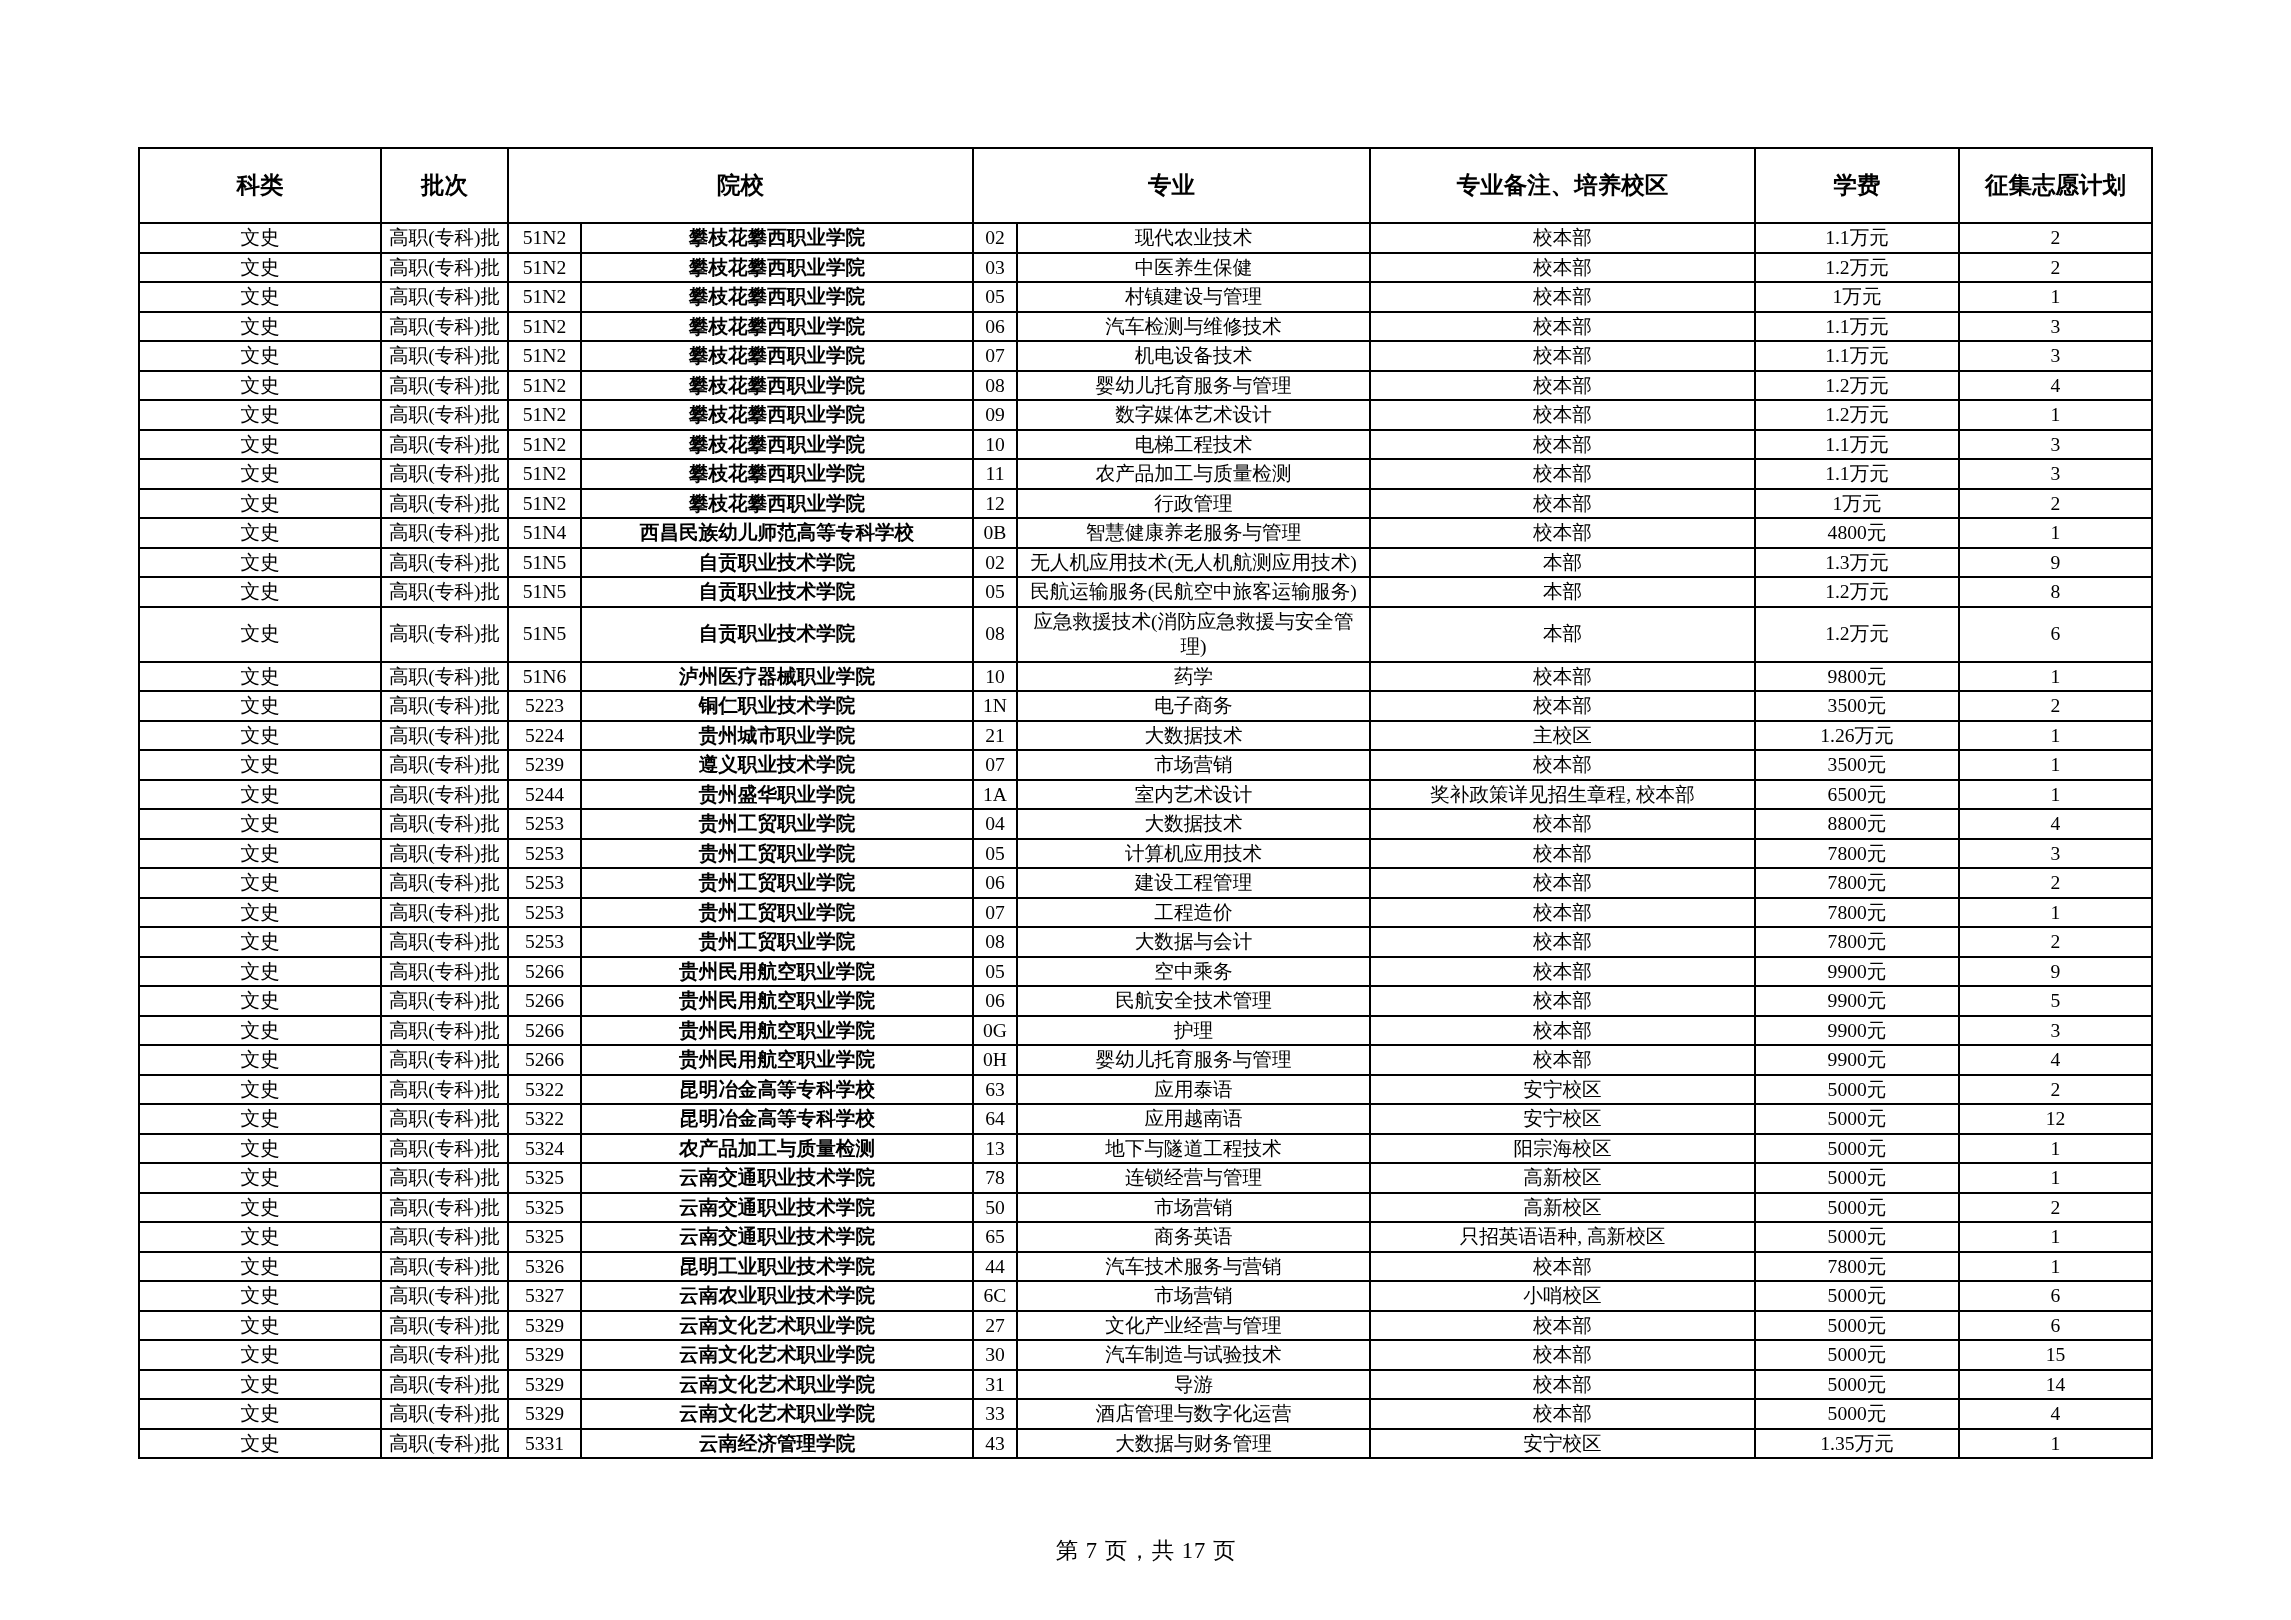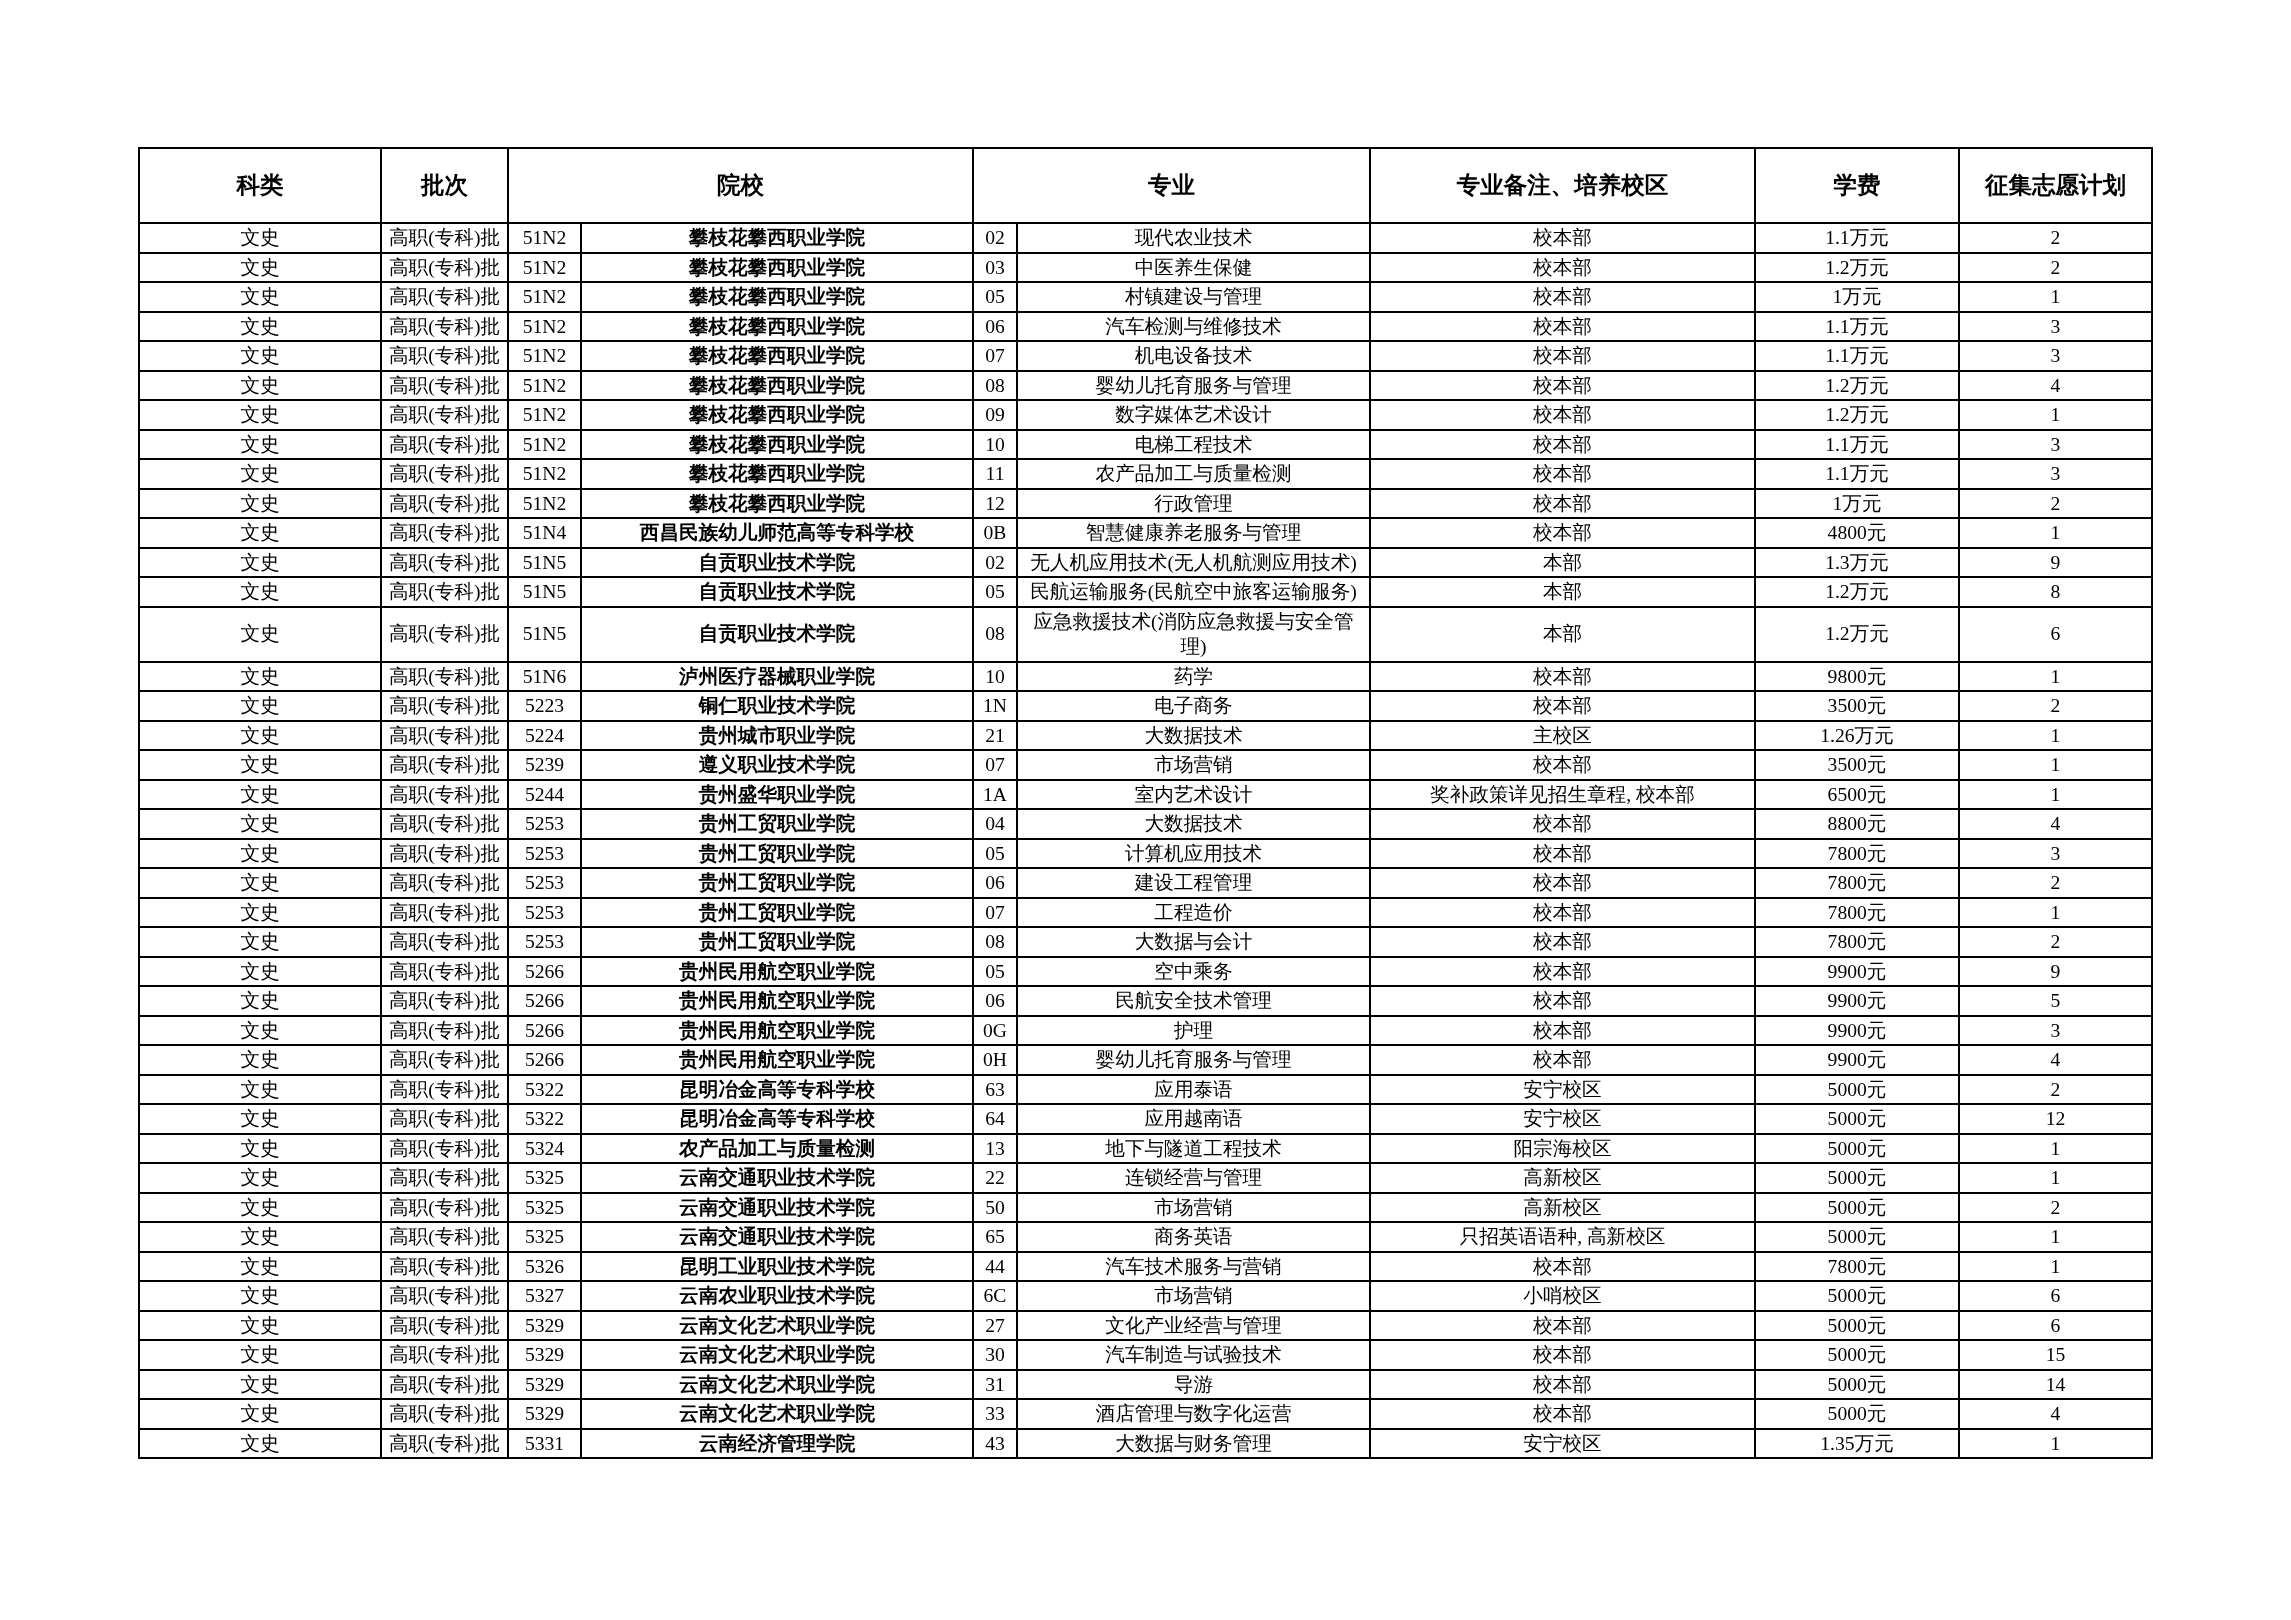--- a/index.html
+++ b/index.html
@@ -441,21 +441,21 @@
           <td class="cell-major-name">地下与隧道工程技术</td>
           <td class="cell-remarks">阳宗海校区</td>
           <td class="cell-tuition">5000元</td>
           <td class="cell-plan">1</td>
         </tr>
         <tr class="row">
           <td class="cell-subject">文史</td>
           <td class="cell-batch">高职(专科)批</td>
           <td class="cell-college-code">5325</td>
           <td class="cell-college-name">云南交通职业技术学院</td>
-          <td class="cell-major-code">22</td>
+          <td class="cell-major-code">78</td>
           <td class="cell-major-name">连锁经营与管理</td>
           <td class="cell-remarks">高新校区</td>
           <td class="cell-tuition">5000元</td>
           <td class="cell-plan">1</td>
         </tr>
         <tr class="row">
           <td class="cell-subject">文史</td>
           <td class="cell-batch">高职(专科)批</td>
           <td class="cell-college-code">5325</td>
           <td class="cell-college-name">云南交通职业技术学院</td>
@@ -549,15 +549,16 @@
           <td class="cell-college-name">云南经济管理学院</td>
           <td class="cell-major-code">43</td>
           <td class="cell-major-name">大数据与财务管理</td>
           <td class="cell-remarks">安宁校区</td>
           <td class="cell-tuition">1.35万元</td>
           <td class="cell-plan">1</td>
         </tr>
       </tbody>
   </table>
 
+  <div class="page-footer">第 7 页，共 17 页</div>
 
 </div>
 
 
 </body></html>

